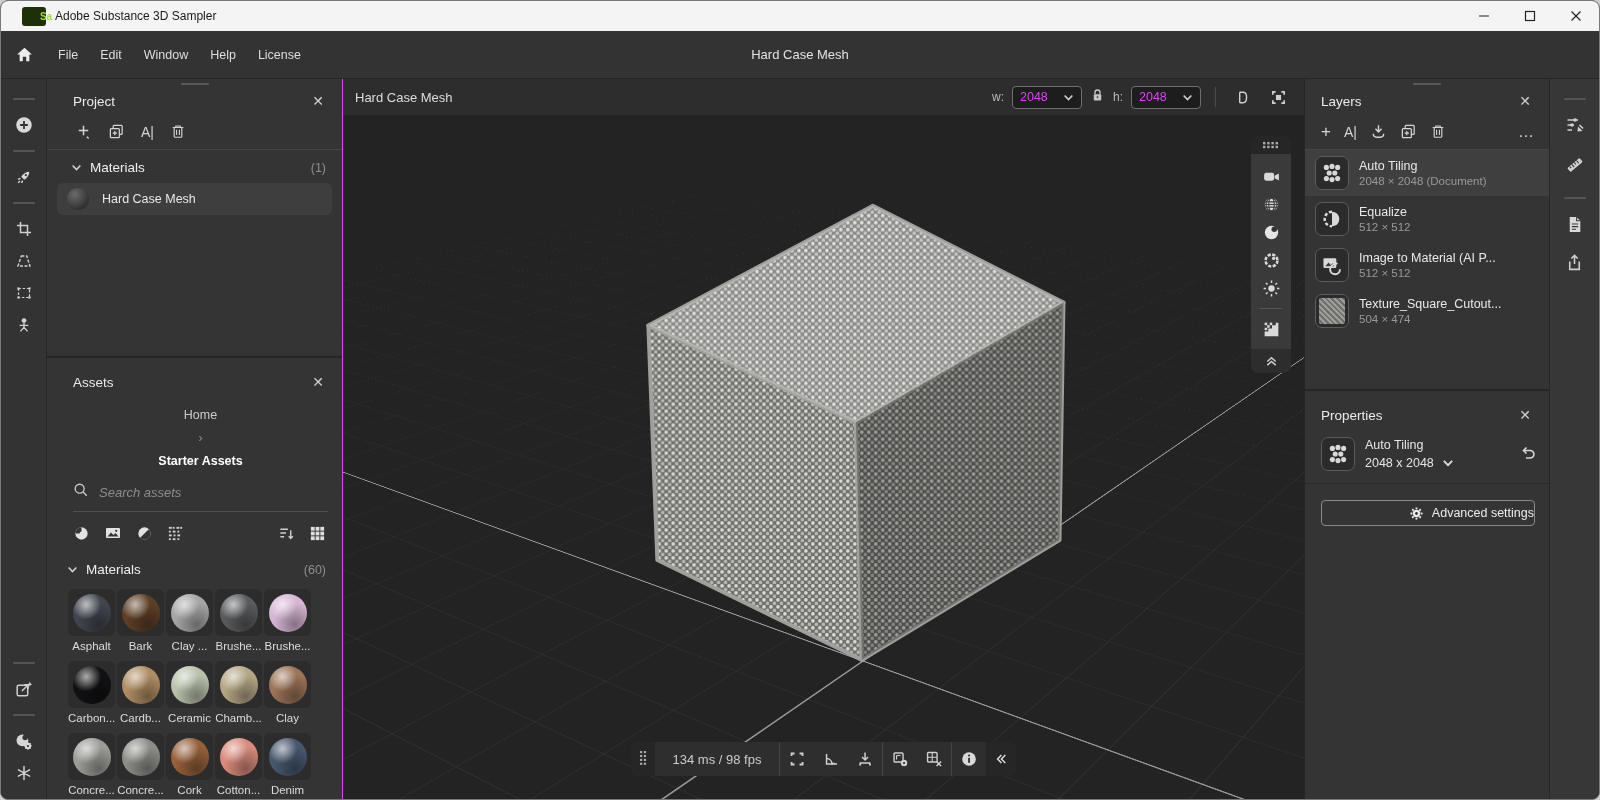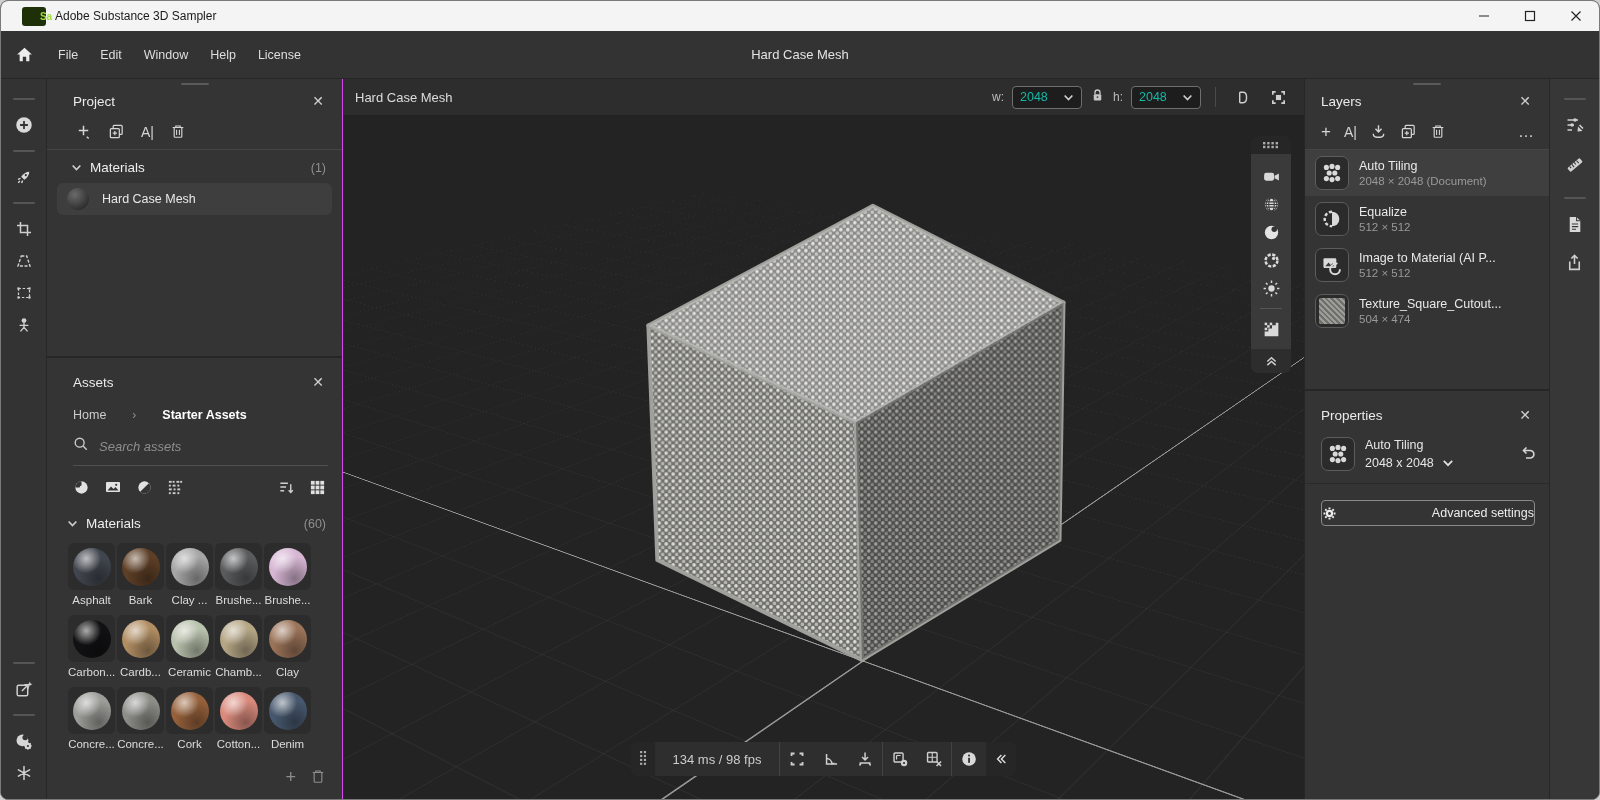--- a/index.html
+++ b/index.html
@@ -58,21 +58,21 @@
   .section-label { color:#eeeeee; font-size:13.5px; flex:1; }
   .section-count { color:#8f8f8f; font-size:12.5px; }
 
   .proj-item { margin:0 10px; background:#3e3e3e; border-radius:6px; height:32px; display:flex;
                align-items:center; padding:0 10px; }
   .proj-sphere { width:22px; height:22px; border-radius:50%;
                  background: radial-gradient(circle at 35% 30%, #6a6a6a, #2e2e2e 75%); }
   .proj-name { color:#e8e8e8; font-size:12.5px; margin-left:13px; }
 
   
-  .breadcrumb { display:flex; align-items:center; gap:26px; padding:12px 14px 4px 26px; }
+  .breadcrumb { display:flex; align-items:center; gap:9px; padding:12px 14px 4px 26px;flex-direction:column; }
   .crumb { color:#cccccc; font-size:12.5px; }
   .crumb-sep { color:#8f8f8f; font-size:12px; }
   .crumb-current { color:#ffffff; font-size:12.5px; font-weight:bold; }
   .search-row { display:flex; align-items:center; gap:10px; margin:10px 14px 0 26px;
                 border-bottom:1px solid #4f4f4f; padding-bottom:9px; }
   .search-input { background:transparent; border:none; outline:none; color:#cfcfcf;
                   font-size:13px; font-style:italic; width:180px; }
   .search-input::placeholder { color:#8d8d8d; }
   .filter-row { display:flex; align-items:center; gap:14px; padding:12px 16px 6px 26px; }
   .filter-row .spacer { flex:1; }
@@ -90,21 +90,21 @@
 
   
   .viewport { flex:1; display:flex; flex-direction:column; min-width:0; }
   .vp-header { height:37px; background:#2d2d2d; border-bottom:1px solid #222; display:flex;
                align-items:center; padding:0 12px; flex:0 0 37px; }
   .vp-title { color:#dddddd; font-size:13px; }
   .vp-right { margin-left:auto; display:flex; align-items:center; gap:8px; }
   .dim-label { color:#bbbbbb; font-size:12px; }
   .dim-select { width:70px; height:23px; background:#1d1d1d; border:1px solid #6f6f6f;
                 border-radius:4px; display:flex; align-items:center; padding:0 7px; gap:6px; }
-  .dim-value { color:#14b8a6; font-size:12.5px; flex:1; }
+  .dim-value { color:#d946ef; font-size:12.5px; flex:1; }
   .vp-sep { width:1px; height:20px; background:#4a4a4a; margin:0 6px; }
   .vp-hbtn { display:flex; align-items:center; padding:0 5px; }
 
   .vp-canvas { position:relative; flex:1; background:#232323; overflow:hidden; }
   .floor { position:absolute; left:-1280px; top:-1255px; width:3600px; height:3600px;
            transform:perspective(1300px) rotateX(60deg) rotateZ(36deg);
            background-image:
              linear-gradient(0deg, transparent calc(50% - 1px), rgba(255,255,255,.5) calc(50% - 1px),
                              rgba(255,255,255,.5) calc(50% + 1px), transparent calc(50% + 1px)),
              linear-gradient(90deg, transparent calc(50% - 1px), rgba(255,255,255,.5) calc(50% - 1px),
@@ -160,21 +160,21 @@
   .layer-size { color:#999999; font-size:11.5px; margin-top:2px; white-space:nowrap; }
   .tex-thumb { width:26px; height:26px; border-radius:2px;
                background:repeating-linear-gradient(45deg,#9c9c98 0 2px,#6f6f6b 2px 4px); }
 
   .prop-item { display:flex; align-items:center; gap:10px; padding:8px 12px 12px 16px;
                border-bottom:1px solid #2a2a2a; }
   .prop-texts { flex:1; }
   .prop-name { color:#e6e6e6; font-size:12.5px; }
   .prop-size { color:#e6e6e6; font-size:12.5px; margin-top:4px; display:flex; align-items:center; gap:8px;}
   .adv-btn { margin:16px 14px 0 16px; height:26px; border:1px solid #8a8a8a; border-radius:4px;
-             display:flex; align-items:center; justify-content:space-between; gap:8px; }
+             display:flex; align-items:center; justify-content:flex-end; gap:8px; }
   .adv-label { color:#ececec; font-size:12.5px; }
 
   
   .right-strip { width:50px; background:#373737; border-left:1px solid #272727; display:flex;
                  flex-direction:column; align-items:center; padding-top:10px; }
 </style>
 </head>
 <body>
 
 <div class="window">

